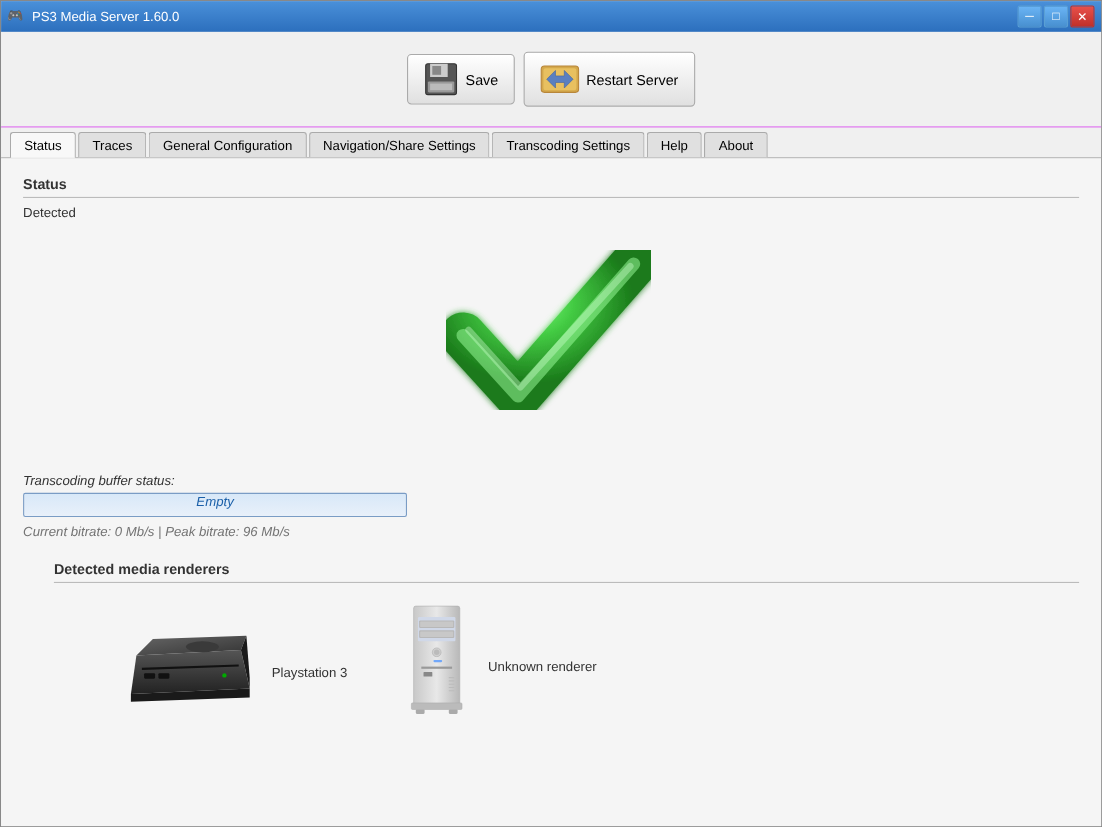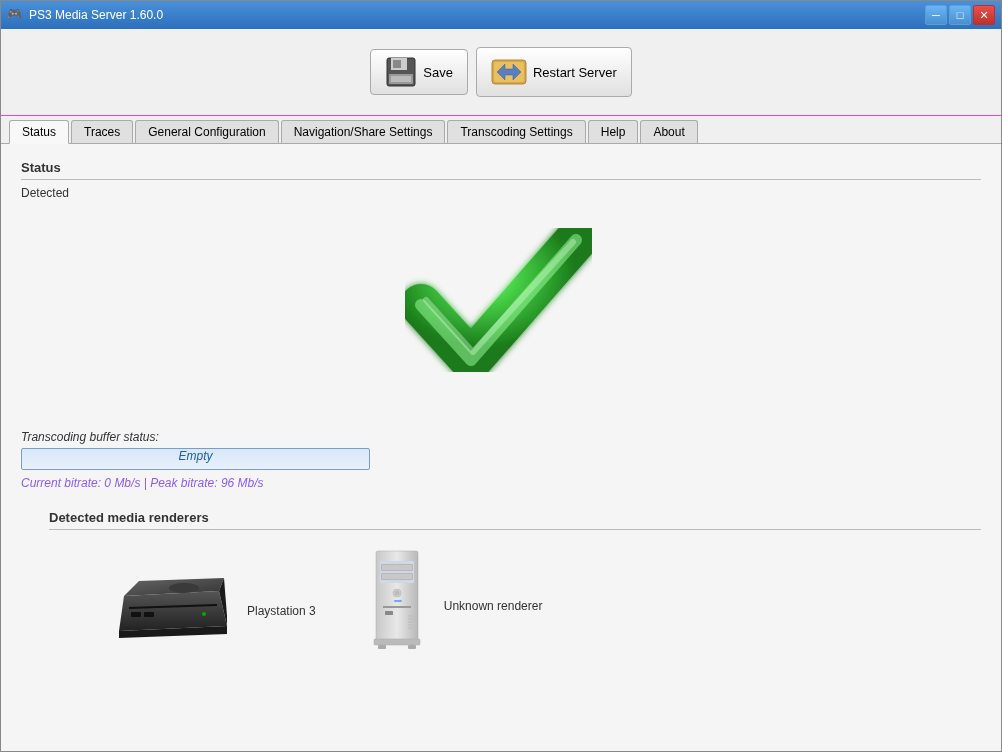--- a/index.html
+++ b/index.html
@@ -201,21 +201,21 @@
 
     .progress-bar-text {
       font-size: 12px;
       color: #1a5fa8;
       font-weight: normal;
       z-index: 1;
     }
 
     .bitrate-text {
       font-size: 12px;
-      color: #8b5cf6;
+      color: #737373;
       margin-top: 6px;
     }
 
     .renderers-section {
       margin-top: 20px;
       margin-left: 28px;
     }
 
     .renderers-header {
       font-size: 13px;

